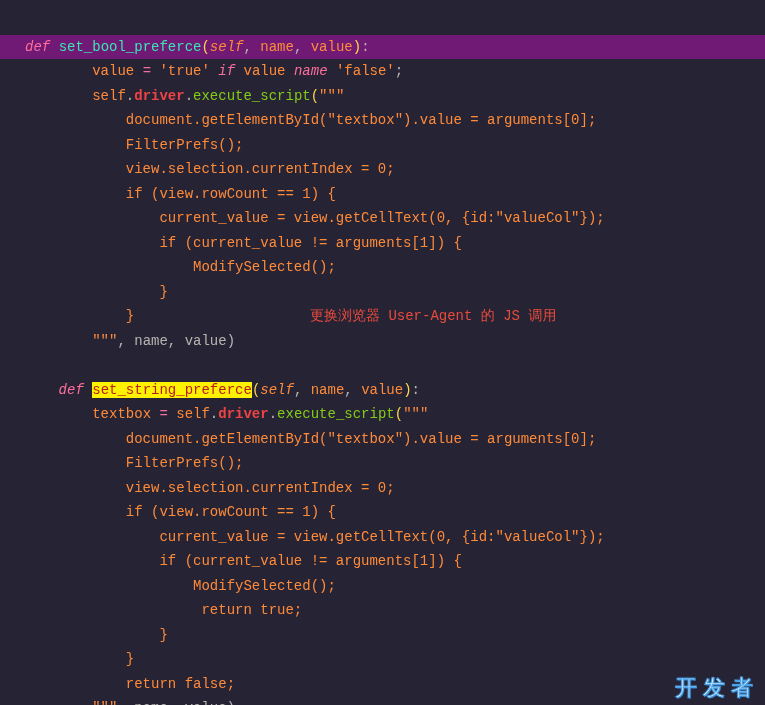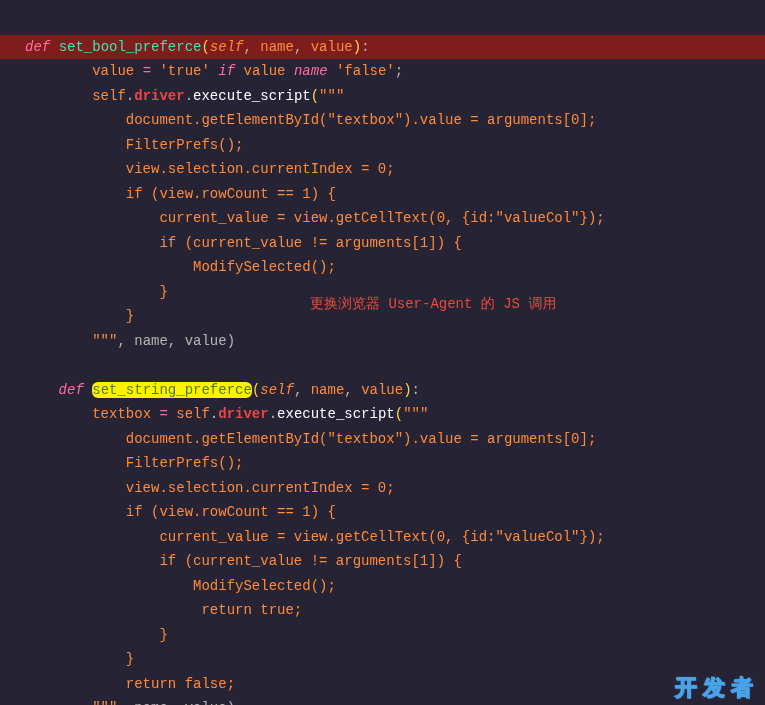--- a/index.html
+++ b/index.html
@@ -12,59 +12,59 @@
     width: 765px;
     height: 705px;
     overflow: hidden;
     position: relative;
   }
   .code-area {
     padding: 10px 0 10px 25px;
     white-space: pre;
   }
   .first-line {
-    background: #7f1d1d;
+    background: #701a75;
     display: inline-block;
     width: calc(100% + 25px);
     margin-left: -25px;
     padding-left: 25px;
   }
   .kw-def { color: #ff6e9c; font-style: italic; }
   .fn-name { color: #38e7b3; }
-  .fn-name-hl { background: #fff200; color: #4d7c0f; border-radius: 6px; }
+  .fn-name-hl { background: #fff200; color: #b91c1c; }
   .paren { color: #fdd74c; }
   .param-self { color: #ff8b39; font-style: italic; }
   .param { color: #ff8b39; }
   .punct { color: #b8b4b0; }
   .var { color: #ff8b39; }
   .assign { color: #f56e9c; }
   .str { color: #ff8b39; }
   .kw-if { color: #ff6e9c; font-style: italic; }
   .kw-else { color: #ff6e9c; font-style: italic; }
   .obj { color: #ff8b39; }
   .prop { color: #ef4444; font-weight: bold; }
-  .method { color: #ffffff; }
+  .method { color: #84cc16; }
   .mstr { color: #ff8b39; }
   .comment-red {
     color: #e84b3c;
     position: absolute;
   }
   .watermark {
     position: absolute;
     right: 6px;
     bottom: 6px;
     text-align: right;
     font-family: Arial, sans-serif;
     color: #ffffff;
     line-height: 1;
     text-shadow: 0 0 2px #4aa3e8, 1px 1px 0 #2b6bb0;
   }
   .wm-top {
     font-size: 22px;
-    font-weight: bold;
+    font-weight: normal;
     letter-spacing: 6px;
     text-align: center;
     -webkit-text-stroke: 1px #4aa3e8;
   }
   .wm-bot {
     font-size: 20px;
     font-weight: bold;
     letter-spacing: 1px;
     -webkit-text-stroke: 1px #4aa3e8;
   }
@@ -96,17 +96,17 @@
 <span class="mstr">                current_value = view.getCellText(0, {id:"valueCol"});</span>
 <span class="mstr">                if (current_value != arguments[1]) {</span>
 <span class="mstr">                    ModifySelected();</span>
 <span class="mstr">                     return true;</span>
 <span class="mstr">                }</span>
 <span class="mstr">            }</span>
 <span class="mstr">            return false;</span>
 <span><span class="mstr">        """</span><span class="punct">, name, value)</span></span>
 </div>
 
-<div class="comment-red" style="left:310px; top:292px;">更换浏览器 User-Agent 的 JS 调用</div>
+<div class="comment-red" style="left:310px; top:304px;">更换浏览器 User-Agent 的 JS 调用</div>
 
 <div class="watermark">
   <div class="wm-top">开发者</div>
 </div>
 
 </body></html>

